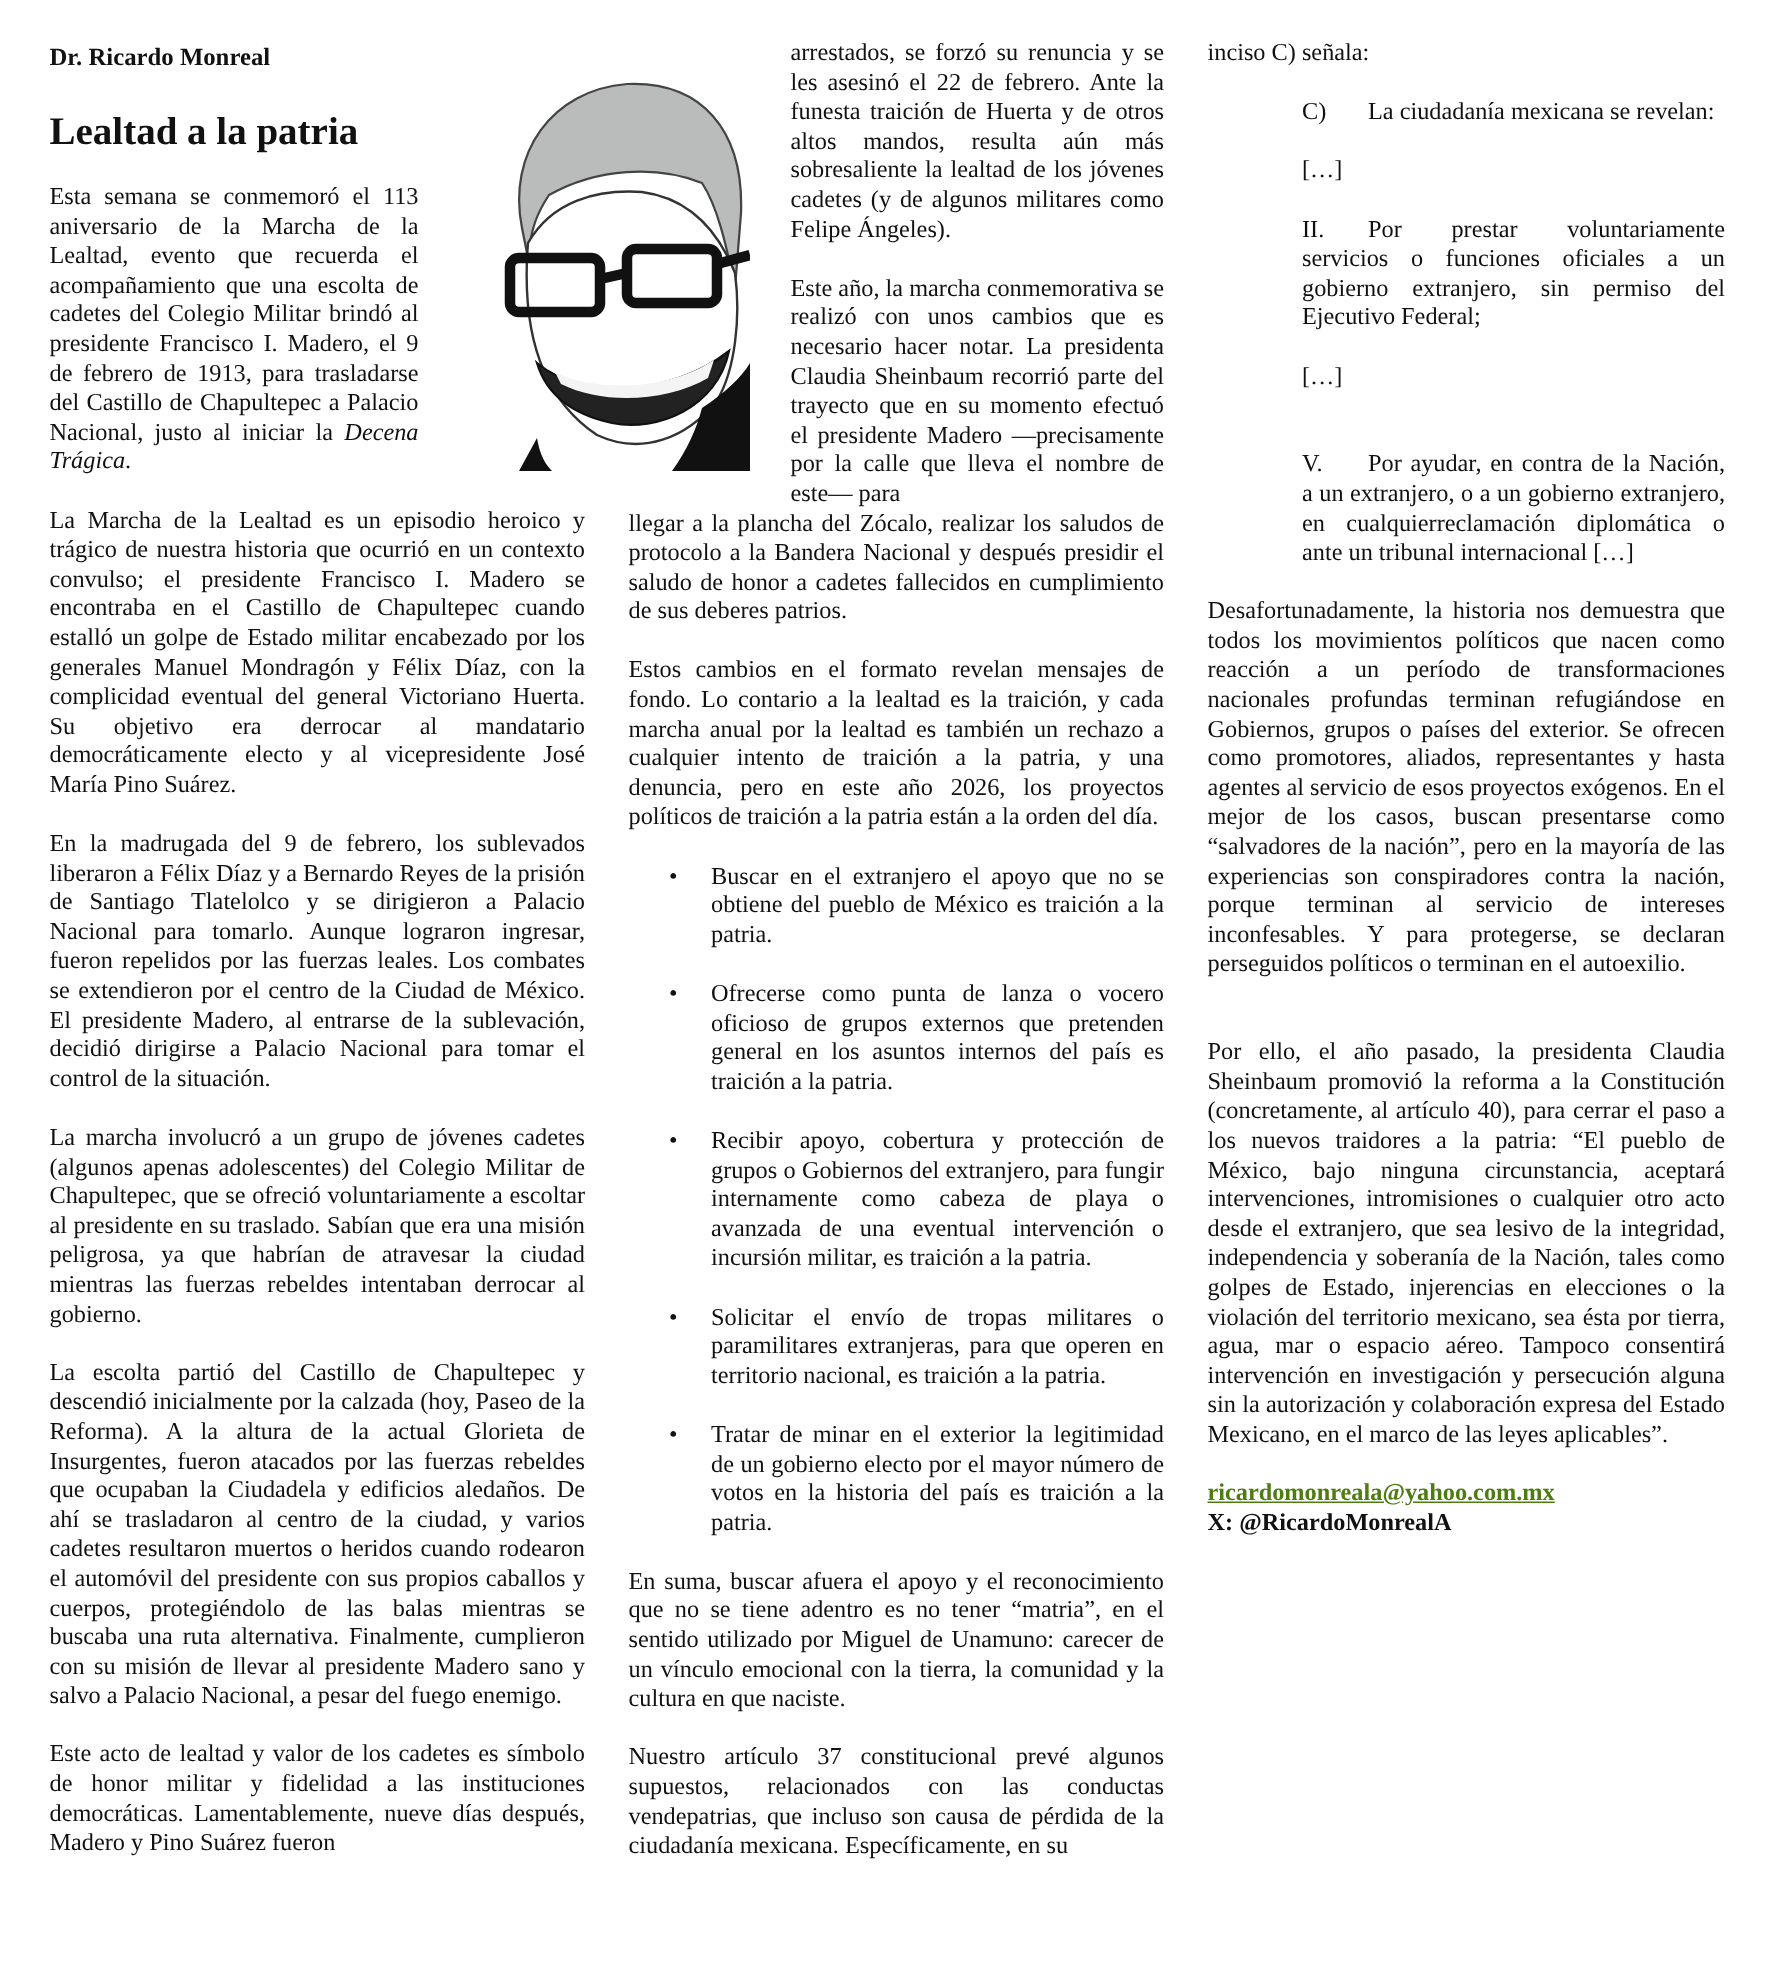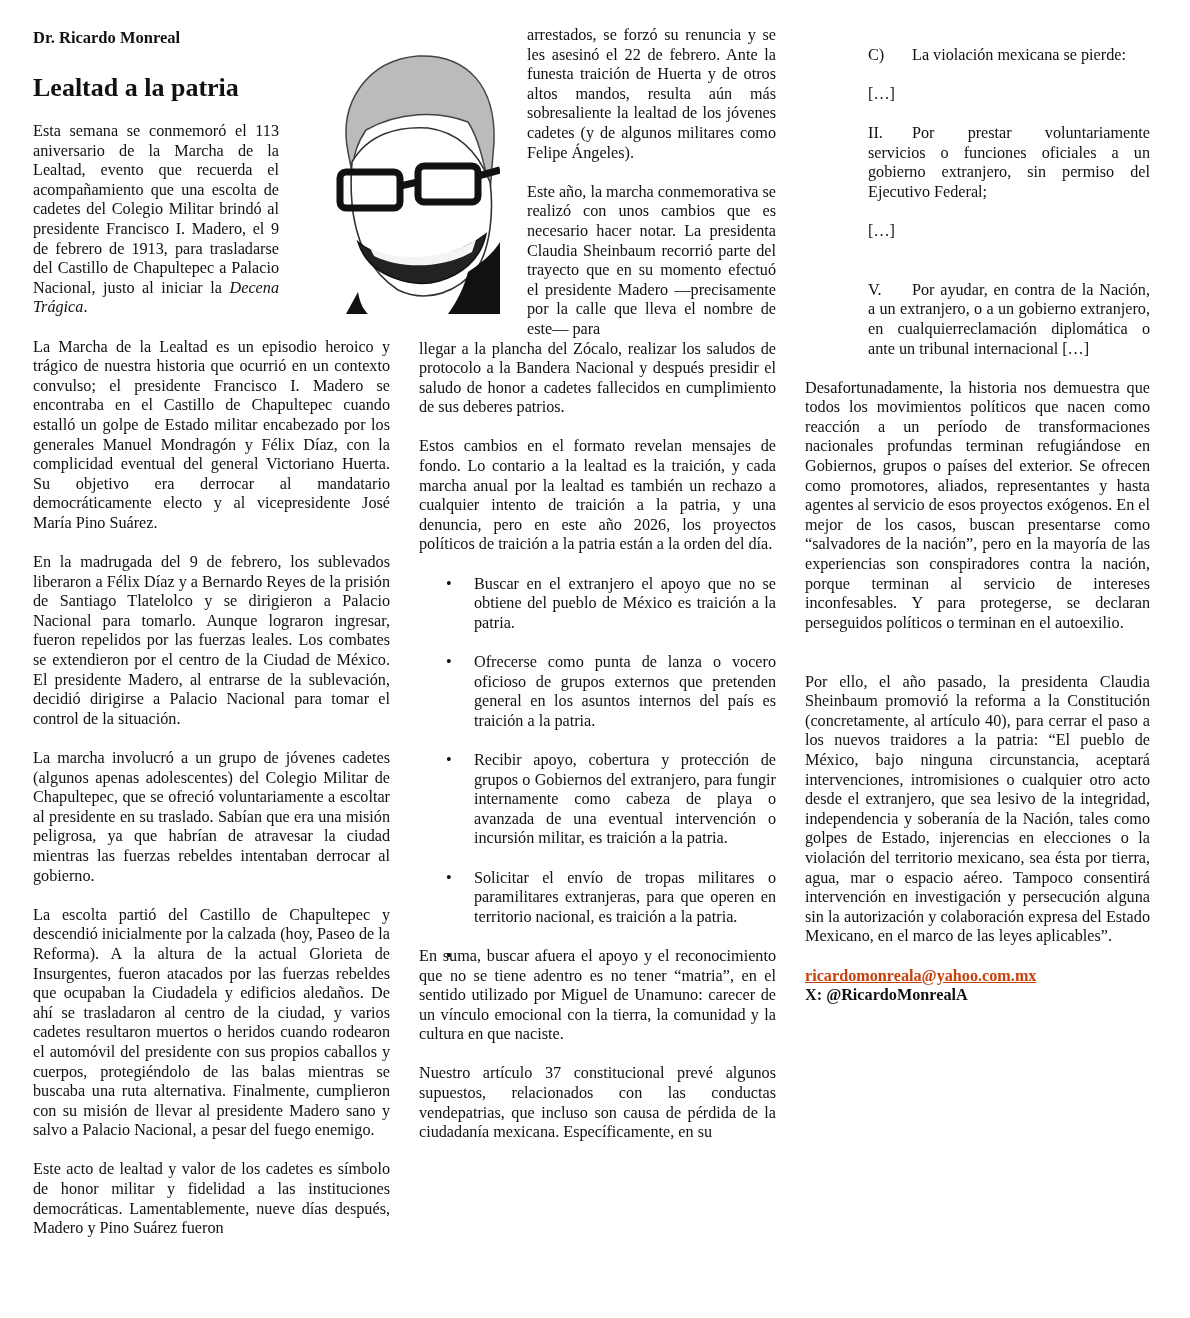--- a/index.html
+++ b/index.html
@@ -24,21 +24,21 @@
   .italic { font-style: italic; }
 
   ul.bullets { list-style: none; margin: 0; padding: 0; }
   ul.bullets li { position: relative; padding-left: 55px; text-align: justify; font-size: 16.2px; line-height: 19.6px; margin-bottom: 19.6px; }
   ul.bullets li .dot { position: absolute; left: 27px; top: 0; }
 
   .quote { padding-left: 63px; }
   .quote p { text-align: justify; }
   .roman { display: inline-block; width: 44px; }
 
-  .email { color: #c2410c; font-weight: bold; font-size: 16.2px; line-height: 19.6px; display: block; }
+  .email { color: #4d7c0f; font-weight: bold; font-size: 16.2px; line-height: 19.6px; display: block; }
   .handle { font-weight: bold; font-size: 16.2px; line-height: 19.6px; display: block; }
 </style>
 </head>
 <body>
 
 <div class="author">Dr. Ricardo Monreal</div>
 <div class="title">Lealtad a la patria</div>
 
 <svg class="caricature" viewBox="0 0 182 272" xmlns="http://www.w3.org/2000/svg">
   <g>
@@ -89,32 +89,33 @@
   </div>
   <p>llegar a la plancha del Zócalo, realizar los saludos de protocolo a la Bandera Nacional y después presidir el saludo de honor a cadetes fallecidos en cumplimiento de sus deberes patrios.</p>
   <div class="gap"></div>
   <p>Estos cambios en el formato revelan mensajes de fondo. Lo contario a la lealtad es la traición, y cada marcha anual por la lealtad es también un rechazo a cualquier intento de traición a la patria, y una denuncia, pero en este año 2026, los proyectos políticos de traición a la patria están a la orden del día.</p>
   <div class="gap"></div>
   <ul class="bullets">
     <li><span class="dot">•</span><span>Buscar en el extranjero el apoyo que no se obtiene del pueblo de México es traición a la patria.</span></li>
     <li><span class="dot">•</span><span>Ofrecerse como punta de lanza o vocero oficioso de grupos externos que pretenden general en los asuntos internos del país es traición a la patria.</span></li>
     <li><span class="dot">•</span><span>Recibir apoyo, cobertura y protección de grupos o Gobiernos del extranjero, para fungir internamente como cabeza de playa o avanzada de una eventual intervención o incursión militar, es traición a la patria.</span></li>
     <li><span class="dot">•</span><span>Solicitar el envío de tropas militares o paramilitares extranjeras, para que operen en territorio nacional, es traición a la patria.</span></li>
-    <li><span class="dot">•</span></li>
+    <li><span class="dot">•</span><span>Tratar de minar en el exterior la legitimidad de un gobierno electo por el mayor número de votos en la historia del país es traición a la patria.</span></li>
   </ul>
   <p>En suma, buscar afuera el apoyo y el reconocimiento que no se tiene adentro es no tener “matria”, en el sentido utilizado por Miguel de Unamuno: carecer de un vínculo emocional con la tierra, la comunidad y la cultura en que naciste.</p>
   <div class="gap"></div>
   <p>Nuestro artículo 37 constitucional prevé algunos supuestos, relacionados con las conductas vendepatrias, que incluso son causa de pérdida de la ciudadanía mexicana. Específicamente, en su</p>
 </div>
 
 <div id="col3" class="col">
   <div style="height:26px"></div>
+  <p>inciso C) señala:</p>
   <div class="gap"></div>
   <div class="quote">
-    <p><span class="roman">C)</span><span>La violación mexicana se pierde:</span></p>
+    <p><span class="roman">C)</span><span>La ciudadanía mexicana se revelan:</span></p>
     <div class="gap"></div>
     <p>[…]</p>
     <div class="gap"></div>
     <p><span class="roman">II.</span><span>Por prestar voluntariamente servicios o funciones oficiales a un gobierno extranjero, sin permiso del Ejecutivo Federal;</span></p>
     <div class="gap"></div>
     <p>[…]</p>
     <div class="gap"></div>
     <div class="gap"></div>
     <p><span class="roman">V.</span><span>Por ayudar, en contra de la Nación, a un extranjero, o a un gobierno extranjero, en cualquierreclamación diplomática o ante un tribunal internacional […]</span></p>
   </div>

